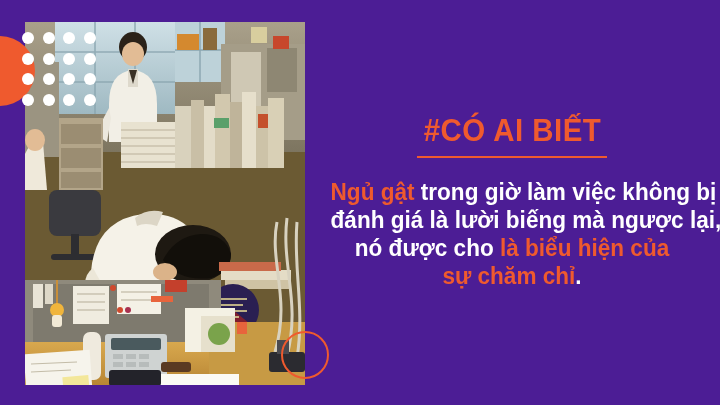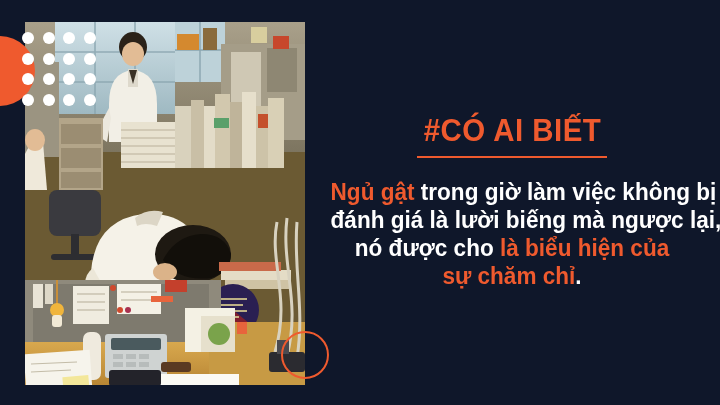--- a/index.html
+++ b/index.html
@@ -7,21 +7,21 @@
   html, body {
     width:720px; height:405px;
     overflow:hidden;
     background:#0a1154;
     font-family:"Liberation Sans", sans-serif;
   }
 
   #card {
     position:relative;
     width:720px; height:405px;
-    background:#0f172a;
+    background:#4c1d95;
     overflow:hidden;
   }
 
   
   #photo-frame {
     position:absolute;
     left:25px; top:22px;
     width:280px; height:363px;
     overflow:hidden;
     background:#6b5a33;

